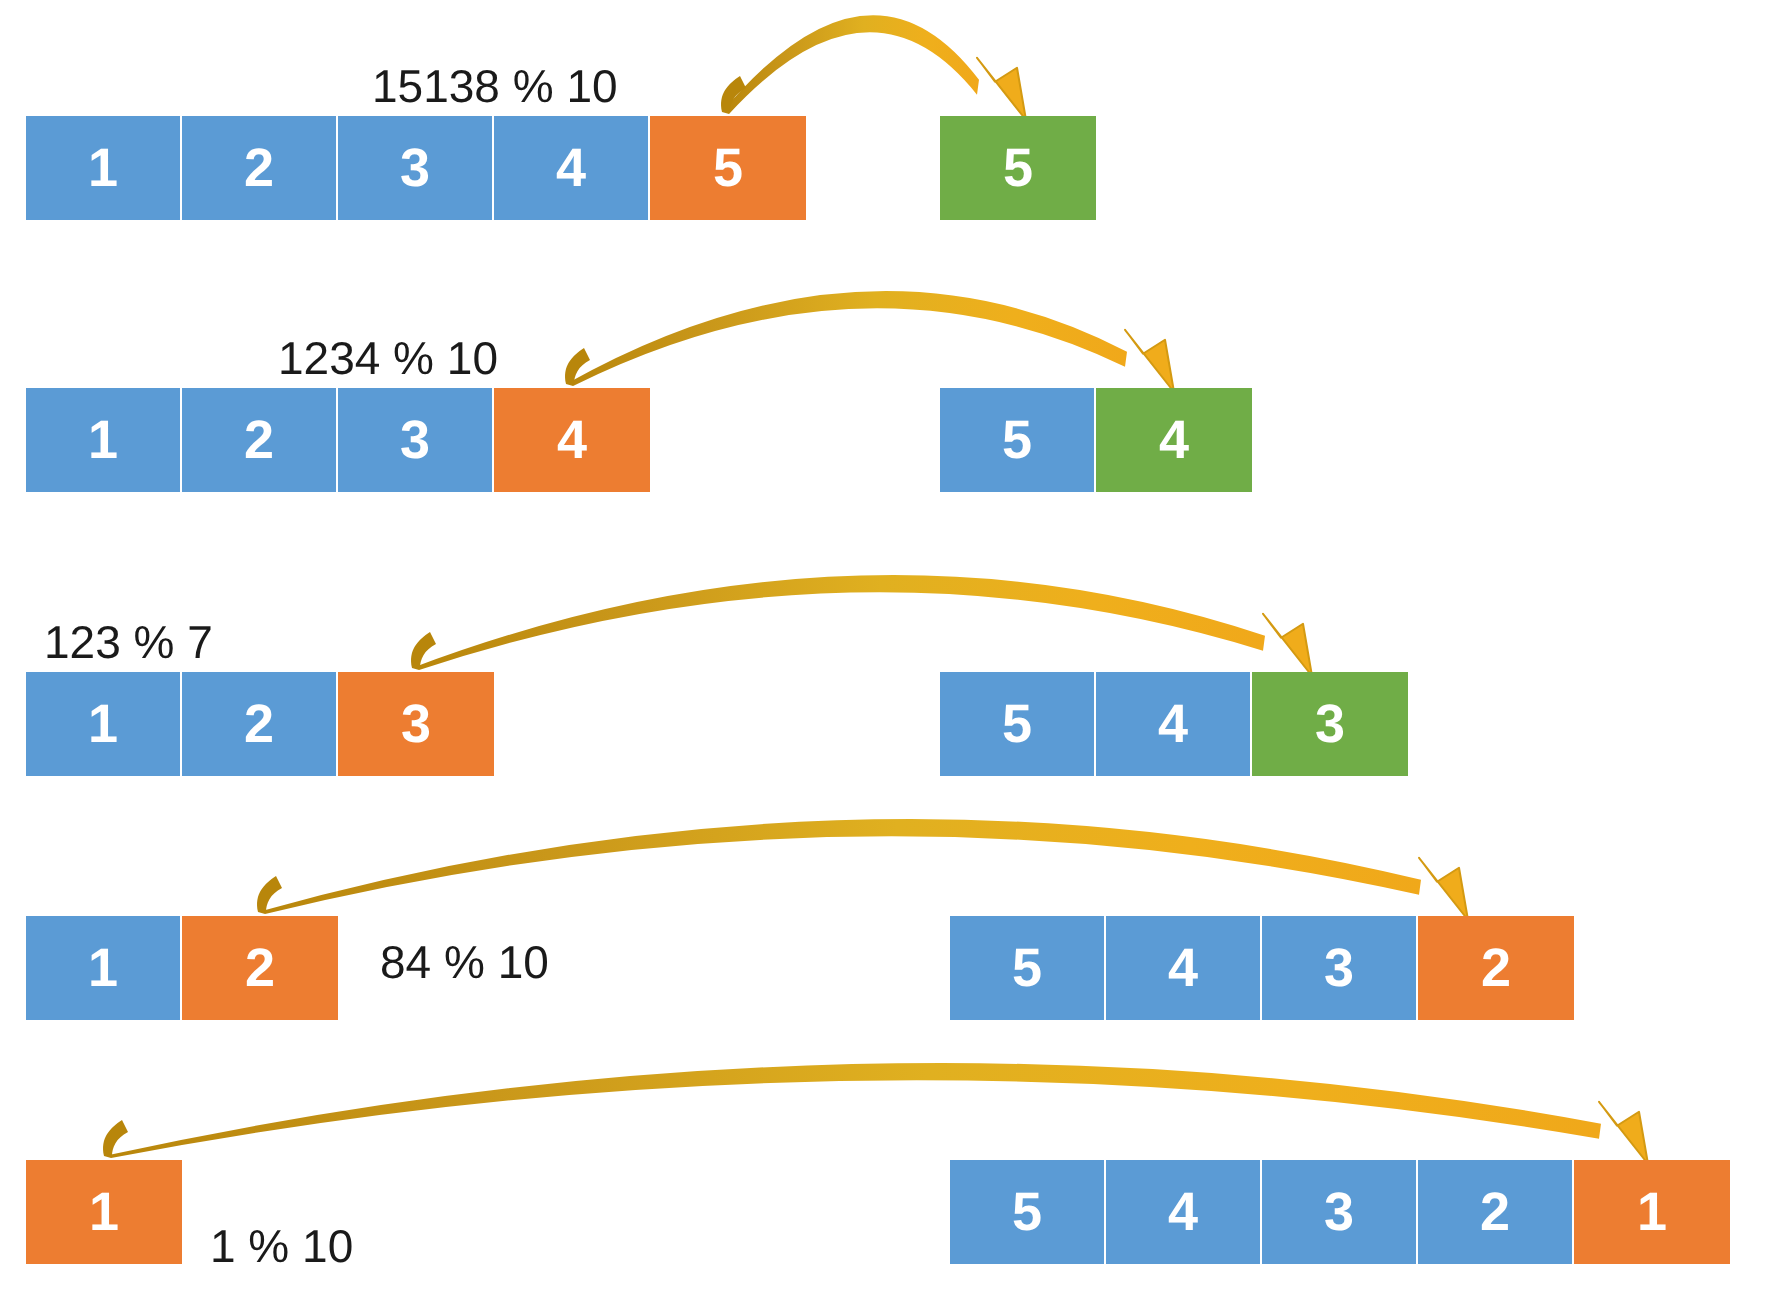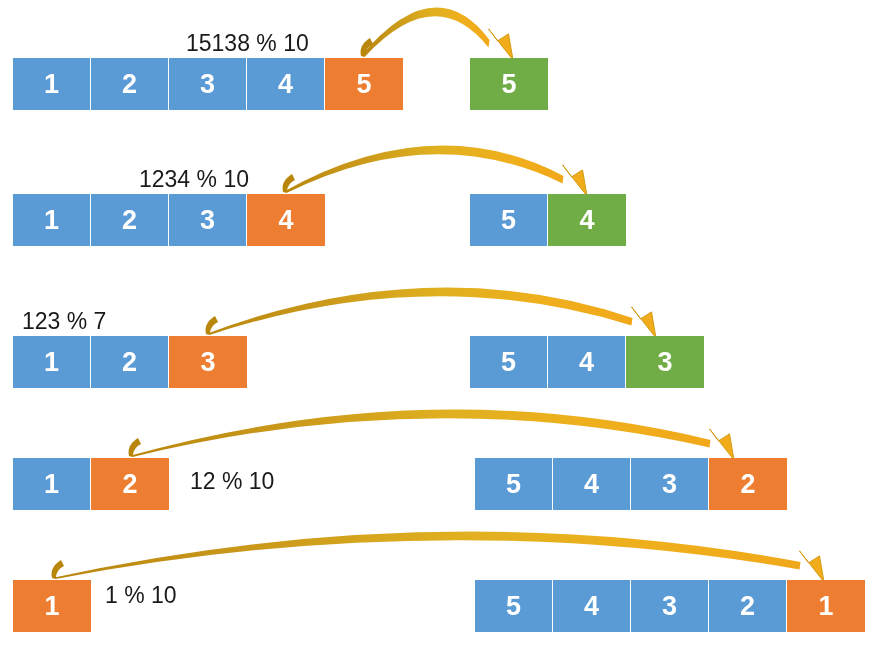--- a/index.html
+++ b/index.html
@@ -143,32 +143,32 @@
     <div class="cellgroup" style="left: 13px; top: 336px;">
       <div class="cell blue">1</div>
       <div class="cell blue">2</div>
       <div class="cell orange">3</div>
     </div>
     <div class="cellgroup" style="left: 470px; top: 336px;">
       <div class="cell blue">5</div>
       <div class="cell blue">4</div>
       <div class="cell green">3</div>
     </div>
-    <div class="expr" style="left: 190px; top: 470px;">12 % 10</div>
+    <div class="expr" style="left: 190px; top: 470px;">84 % 10</div>
     <div class="cellgroup" style="left: 13px; top: 458px;">
       <div class="cell blue">1</div>
       <div class="cell orange">2</div>
     </div>
     <div class="cellgroup" style="left: 475px; top: 458px;">
       <div class="cell blue">5</div>
       <div class="cell blue">4</div>
       <div class="cell blue">3</div>
       <div class="cell orange">2</div>
     </div>
-    <div class="expr" style="left: 105px; top: 584px;">1 % 10</div>
+    <div class="expr" style="left: 105px; top: 612px;">1 % 10</div>
     <div class="cellgroup" style="left: 13px; top: 580px;">
       <div class="cell orange">1</div>
     </div>
     <div class="cellgroup" style="left: 475px; top: 580px;">
       <div class="cell blue">5</div>
       <div class="cell blue">4</div>
       <div class="cell blue">3</div>
       <div class="cell blue">2</div>
       <div class="cell orange">1</div>
     </div>

